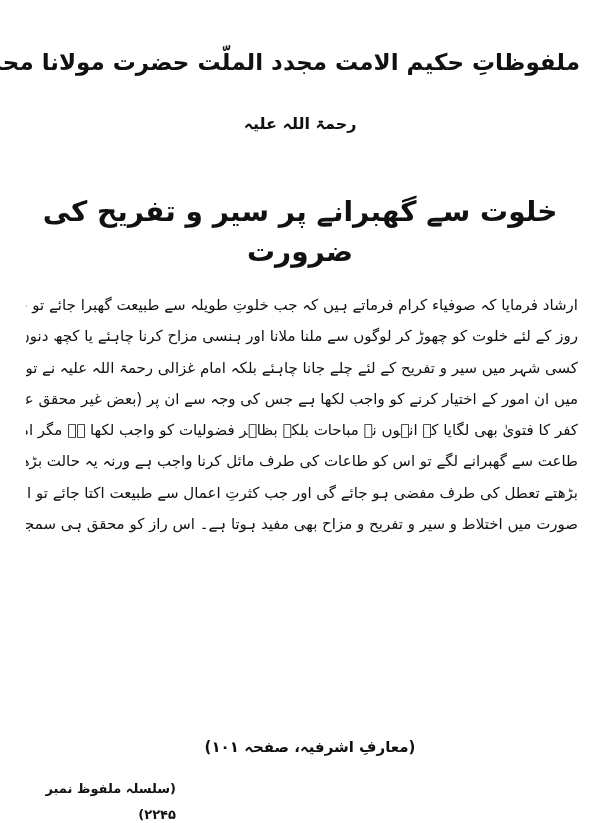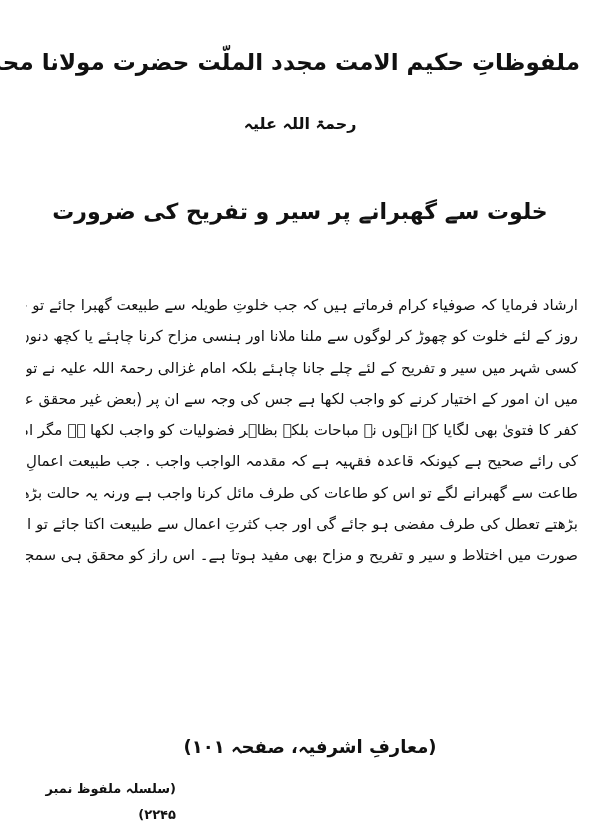--- a/index.html
+++ b/index.html
@@ -40,21 +40,21 @@
       font-size: 16px;
       font-weight: bold;
       line-height: 32px;
     }
     .heading {
       position: absolute;
       top: 192px;
       left: 0;
       right: 0;
       text-align: center;
-      font-size: 22px;
+      font-size: 28px;
       font-weight: bold;
       line-height: 40px;
     }
     .body-text {
       position: absolute;
       top: 290px;
       left: 26px;
       right: 22px;
     }
     .line {
@@ -69,21 +69,21 @@
     }
     .line.last {
       text-align-last: right;
     }
     .reference {
       position: absolute;
       top: 732px;
       left: 0;
       right: 0;
       text-align: center;
-      font-size: 18px;
+      font-size: 15px;
       line-height: 30px;
       font-weight: bold;
       padding-left: 20px;
     }
     .series {
       position: absolute;
       top: 776px;
       left: 26px;
       width: 150px;
       text-align: right;
@@ -100,21 +100,20 @@
   <div class="title-1">ملفوظاتِ حکیم الامت مجدد الملّت حضرت مولانا محمد اشرف علی تھانوی</div>
   <div class="title-2">رحمۃ اللہ علیہ</div>
   <div class="heading">خلوت سے گھبرانے پر سیر و تفریح کی ضرورت</div>
 
   <div class="body-text">
     <span class="line">ارشاد فرمایا کہ صوفیاء کرام فرماتے ہیں کہ جب خلوتِ طویلہ سے طبیعت گھبرا جائے تو چند</span>
     <span class="line">روز کے لئے خلوت کو چھوڑ کر لوگوں سے ملنا ملانا اور ہنسی مزاح کرنا چاہئے یا کچھ دنوں کے لئے</span>
     <span class="line">کسی شہر میں سیر و تفریح کے لئے چلے جانا چاہئے بلکہ امام غزالی رحمۃ اللہ علیہ نے تو اس حالت</span>
     <span class="line">میں ان امور کے اختیار کرنے کو واجب لکھا ہے جس کی وجہ سے ان پر (بعض غیر محقق علماء نے)</span>
     <span class="line">کفر کا فتویٰ بھی لگایا کہ انہوں نے مباحات بلکہ بظاہر فضولیات کو واجب لکھا ہے مگر امام صاحبؒ</span>
-    <span class="line">کی رائے صحیح ہے کیونکہ قاعدہ فقہیہ ہے کہ مقدمہ الواجب واجب . جب طبیعت اعمالِ</span>
     <span class="line">طاعت سے گھبرانے لگے تو اس کو طاعات کی طرف مائل کرنا واجب ہے ورنہ یہ حالت بڑھتے</span>
     <span class="line">بڑھتے تعطل کی طرف مفضی ہو جائے گی اور جب کثرتِ اعمال سے طبیعت اکتا جائے تو اس</span>
     <span class="line last">صورت میں اختلاط و سیر و تفریح و مزاح بھی مفید ہوتا ہے۔ اس راز کو محقق ہی سمجھ سکتا ہے۔</span>
   </div>
 
   <div class="reference">(معارفِ اشرفیہ، صفحہ ۱۰۱)</div>
   <div class="series">(سلسلہ ملفوظ نمبر ۲۲۴۵)</div>
 </div>
 
 </body></html>

